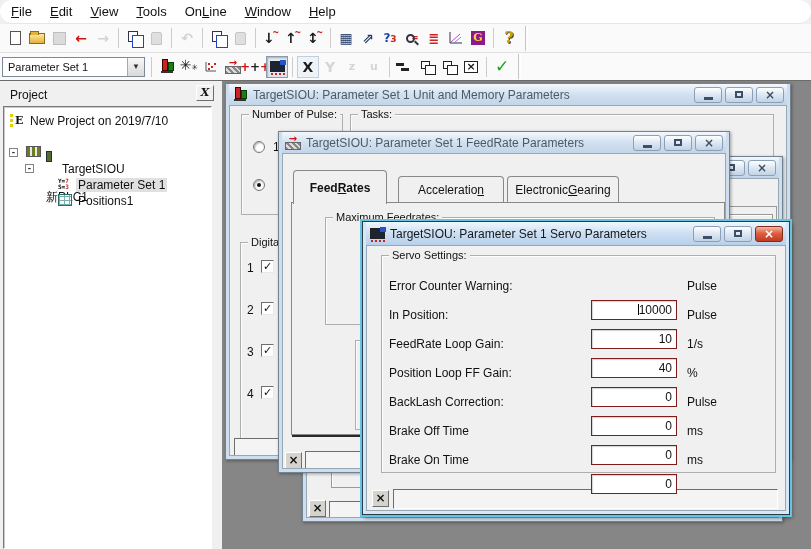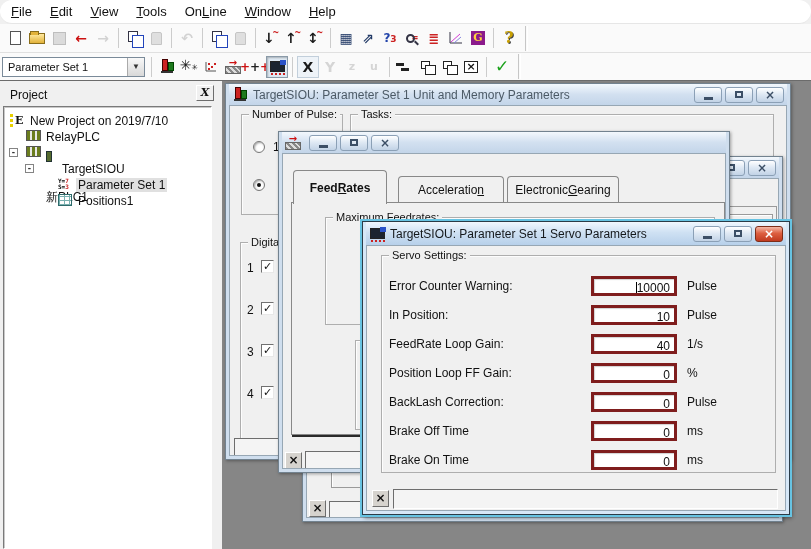--- a/index.html
+++ b/index.html
@@ -106,22 +106,22 @@
 
   .grp{position:absolute;border:1px solid #aeaeae;box-shadow:inset 1px 1px 0 #fdfdfd;}
   .glbl{position:absolute;top:-7px;left:7px;background:#f0f0f0;padding:0 3px;font-size:11px;white-space:nowrap;}
   .rb{position:absolute;width:12px;height:12px;border-radius:50%;background:#fff;border:1px solid #777;
       box-shadow:inset 1px 1px 2px rgba(0,0,0,.35);}
   .rb.sel::after{content:"";position:absolute;left:3px;top:3px;width:4px;height:4px;border-radius:50%;background:#111;}
   .rlbl{position:absolute;font-size:12px;}
   .cb{position:absolute;width:13px;height:13px;background:#fff;border:1px solid;
       border-color:#707070 #e8e8e8 #e8e8e8 #707070;font:bold 11px/11px "DejaVu Sans",sans-serif;text-align:center;}
   .clbl{position:absolute;font-size:12px;}
-  .edit{position:absolute;background:#fff;border:3px solid #7f1d1d;box-shadow:inset 1px 1px 1px rgba(0,0,0,.18);
-      font-size:12px;text-align:right;padding:2px 4px 0 2px;}
+  .edit{position:absolute;background:#fff;border:1px solid #7f1d1d;box-shadow:inset 1px 1px 1px rgba(0,0,0,.18);
+      font-size:12px;text-align:right;padding:2px 4px 0 2px;margin-top:24px;}
   .flbl{position:absolute;font-size:12px;white-space:nowrap;}
   .funit{position:absolute;font-size:12px;white-space:nowrap;}
   .caret{display:inline-block;width:0;border-left:1px solid #000;height:11px;vertical-align:-1px;}
   .xbtn{position:absolute;width:17px;height:17px;background:#d6d3ce;border:1px solid;
       border-color:#fff #6d6d6d #6d6d6d #fff;font:bold 12px/14px "DejaVu Sans",sans-serif;text-align:center;}
   .sbar{position:absolute;background:#f4f4f4;border:1px solid;border-color:#6d6d6d #fff #fff #6d6d6d;}
 
   .tab{position:absolute;border:1px solid #888;border-bottom:none;border-radius:4px 4px 0 0;
       background:#f0f0f0;font-size:12px;display:flex;align-items:center;justify-content:center;z-index:2;}
   .tab.active{font-weight:bold;z-index:4;box-shadow:0 2px 0 #f0f0f0;}
@@ -297,24 +297,20 @@
   </div>
 
   <div id="projpanel">
     <span class="phdr">Project</span>
     <span class="pclose">X</span>
     <div id="treebox">
         <div class="trow" style="top: 6px;">
           <span class="ti ti-root" style="left: 6px;">E</span>
           <span class="tlbl" style="left: 24px;">New Project on 2019/7/10</span>
         </div>
-        <div class="trow" style="top: 22px;">
-          <span class="ti ti-plc" style="left: 22px;"></span>
-          <span class="tlbl" style="left: 40px;">RelayPLC</span>
-        </div>
         <div class="trow" style="top: 38px;">
           <span class="exp" style="left: 5px;">-</span>
           <span class="ti ti-plc" style="left: 22px;"></span>
           <span class="tlbl" style="left: 40px; margin-top: 43px;">新PLC1</span>
         </div>
         <div class="trow" style="top: 54px;"><span class="exp" style="left: 21px;">-</span><span class="ti ti-siou" style="left: 38px;"></span><span class="tlbl" style="left: 56px;">TargetSIOU</span></div>
         <div class="trow" style="top: 70px;">
           <span class="ti ti-param" style="left: 54px;">
             <i>Y=<b>7</b></i>
             <i>S=<b>3</b></i>
@@ -394,20 +390,21 @@
     </div>
 
     <div class="win" style="left:56px;top:50px;width:452px;height:342px;z-index:3">
       <div class="tbar">
         <span class="wicon">
           <span class="stack">
               <span style="color:#cc1111;font:bold 10px/7px 'DejaVu Sans',sans-serif">→</span>
               <span class="ic-hatch"></span>
             </span>
         </span>
+        <span class="ttl">TargetSIOU: Parameter Set 1 FeedRate Parameters</span>
         <span class="caps">
           <span class="cap">
               <i class="gmin"></i>
             </span>
           <span class="cap">
               <i class="grest"></i>
             </span>
           <span class="cap">×</span>
         </span>
       </div>

